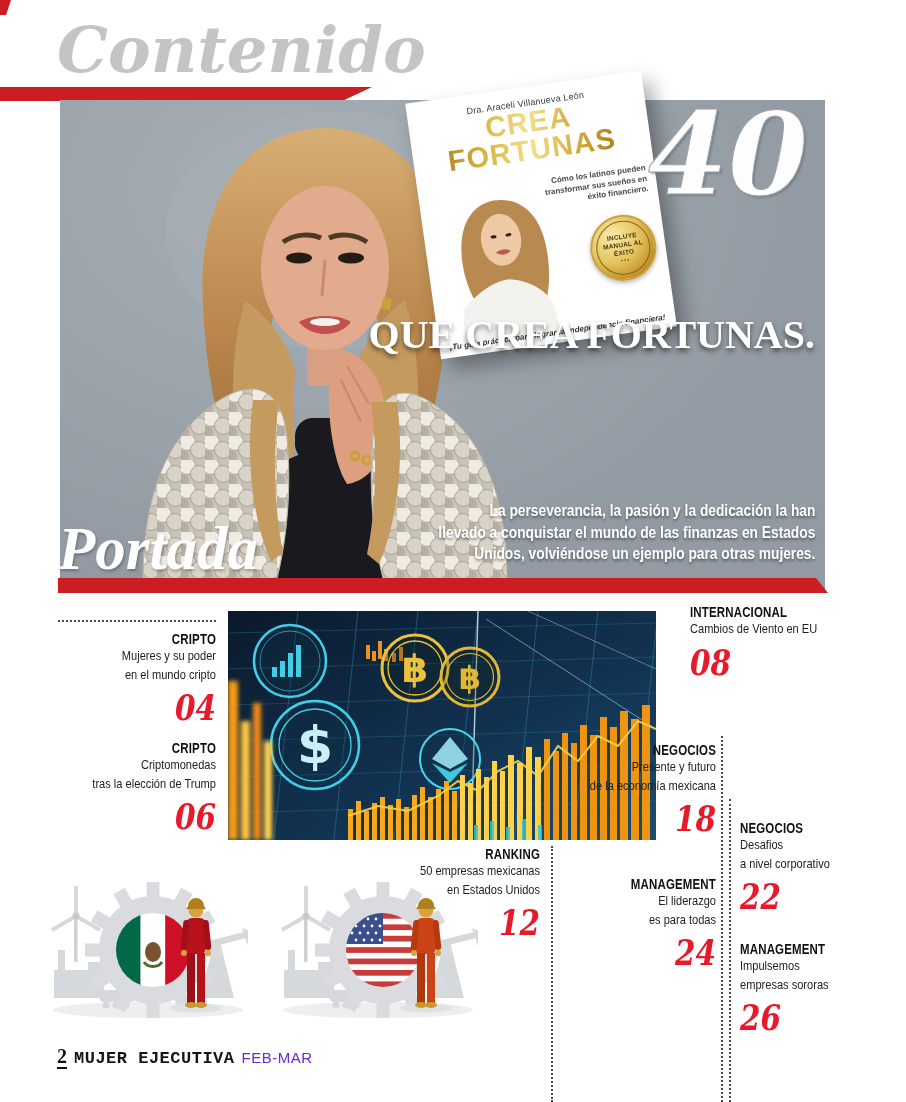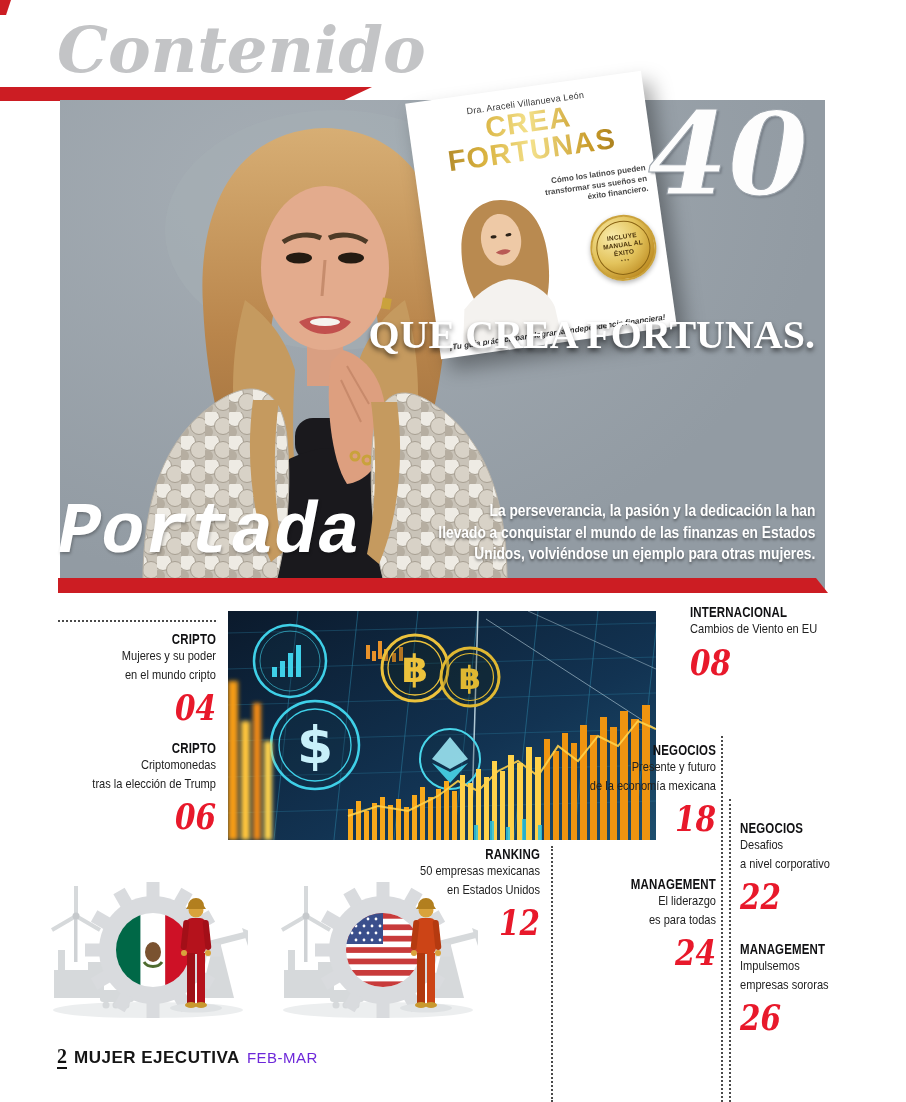--- a/index.html
+++ b/index.html
@@ -15,22 +15,22 @@
               font-style:italic;font-weight:700;font-size:64px;line-height:72px;color:#c3c4c6;}
   .red-bar-top{position:absolute;left:0;top:87px;width:372px;height:14px;background:#cc1d23;
                clip-path:polygon(0 0,100% 0,92% 100%,0 100%);}
 
   
   .hero{position:absolute;left:60px;top:100px;width:765px;height:492px;
         background:radial-gradient(ellipse at 30% 18%,#a6aeb5,#929ba3 70%);}
   .model-svg{position:absolute;left:25px;top:0;width:480px;height:492px;}
   .red-bar-bottom{position:absolute;left:-2px;top:478px;width:770px;height:15px;background:#cc1d23;
                   clip-path:polygon(0 0,calc(100% - 12px) 0,100% 100%,0 100%);z-index:4;}
-  .portada{position:absolute;left:-2px;top:404px;z-index:5;font-family:Liberation Mono, monospace;
-           font-style:italic;font-weight:700;font-size:72px;line-height:58px;color:#fff;
+  .portada{position:absolute;left:-2px;top:420px;z-index:5;font-family:Liberation Serif, serif;
+           font-style:italic;font-weight:700;font-size:61px;line-height:58px;color:#fff;
            text-shadow:1px 2px 3px rgba(0,0,0,.28);}
   .big-num{position:absolute;left:588px;top:-4px;z-index:6;font-family:"DejaVu Serif",serif;
            font-style:italic;font-weight:700;font-size:115px;line-height:115px;color:#fdfdfd;
            -webkit-text-stroke:1px #9aa2aa;text-shadow:2px 2px 2px rgba(90,98,106,.45);text-align:right;}
   .headline{position:absolute;right:10px;top:212px;z-index:7;text-align:right;
             font-family:"Liberation Serif",serif;font-weight:700;color:#fff;}
   .headline .hl{font-size:40px;line-height:46px;text-shadow:0 3px 5px rgba(0,0,0,.55);}
   .hero-desc{position:absolute;right:10px;top:400px;z-index:7;text-align:right;color:#fff;
              font-weight:700;font-size:16px;line-height:21.5px;transform:scaleX(.86);
              transform-origin:right top;text-shadow:0 2px 3px rgba(0,0,0,.45);}
@@ -66,21 +66,21 @@
   .align-right{text-align:right;transform:scaleX(.82);transform-origin:right top;}
   .align-left{text-align:left;transform:scaleX(.82);transform-origin:left top;}
 
   .crypto-img{position:absolute;left:228px;top:611px;width:428px;height:229px;}
   .illo{position:absolute;width:200px;height:168px;}
 
   
   .footer{position:absolute;left:57px;top:1046px;display:flex;align-items:baseline;gap:7px;}
   .folio{font-family:"Liberation Serif",serif;font-weight:700;font-size:20px;line-height:1.05;
          border-bottom:2px solid #111;color:#111;}
-  .mag{font-family:Liberation Sans, sans-serif;font-weight:700;font-size:17px;letter-spacing:.5px;color:#151515;}
+  .mag{font-family:Liberation Mono, monospace;font-weight:700;font-size:17px;letter-spacing:.5px;color:#151515;}
   .issue{font-size:15px;color:#6d28d9;letter-spacing:.5px;}
 </style>
 </head>
 <body>
 
 <div class="page">
 
   <div class="corner-mark"></div>
   <div class="page-title">Contenido</div>
   <div class="red-bar-top"></div>

